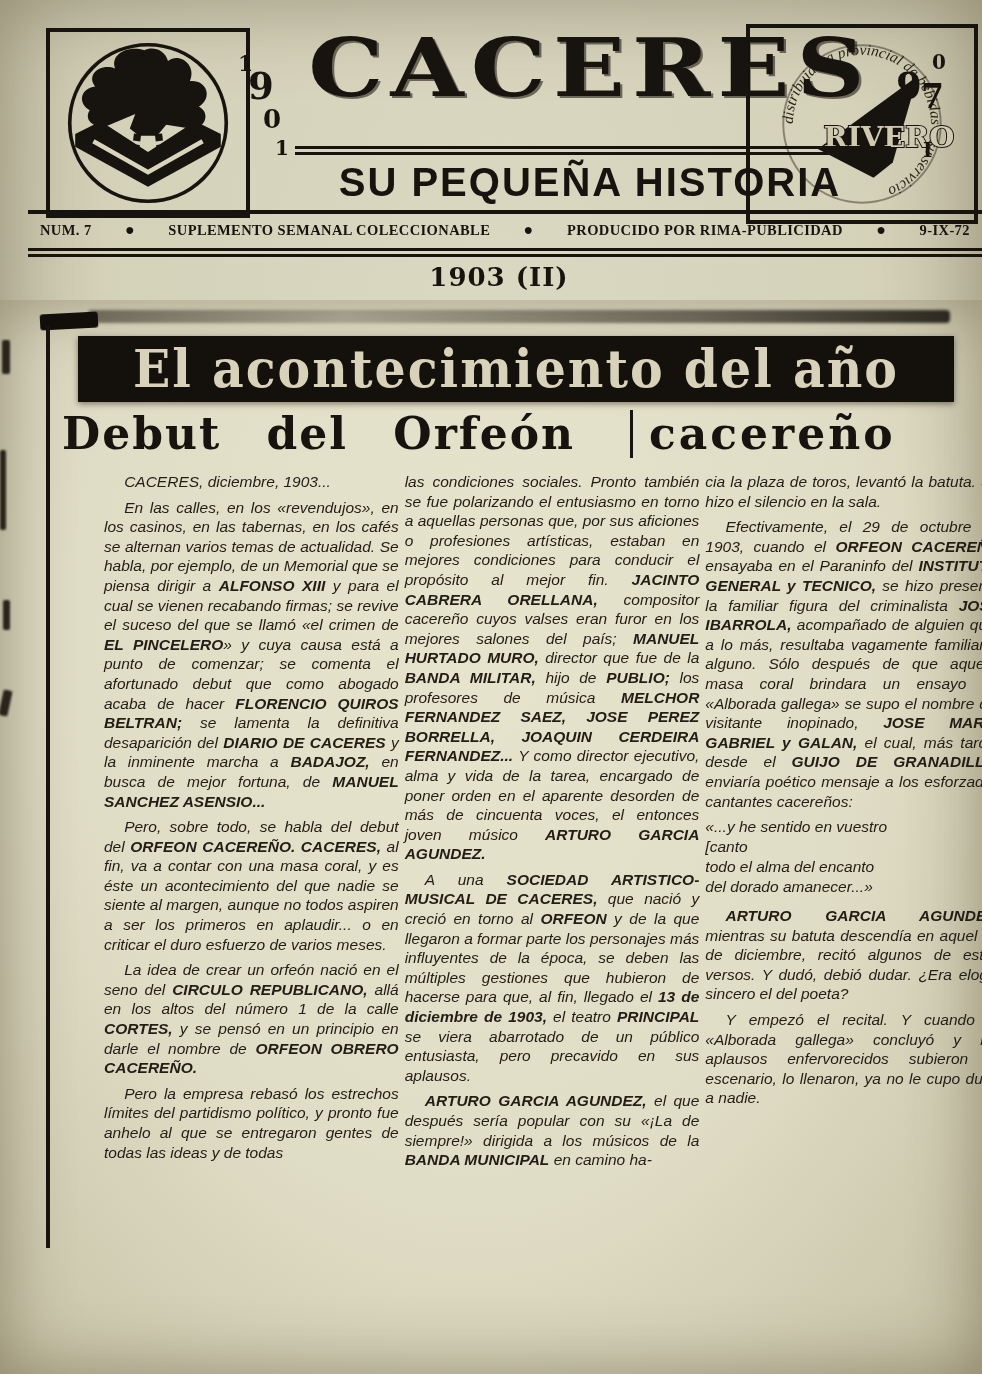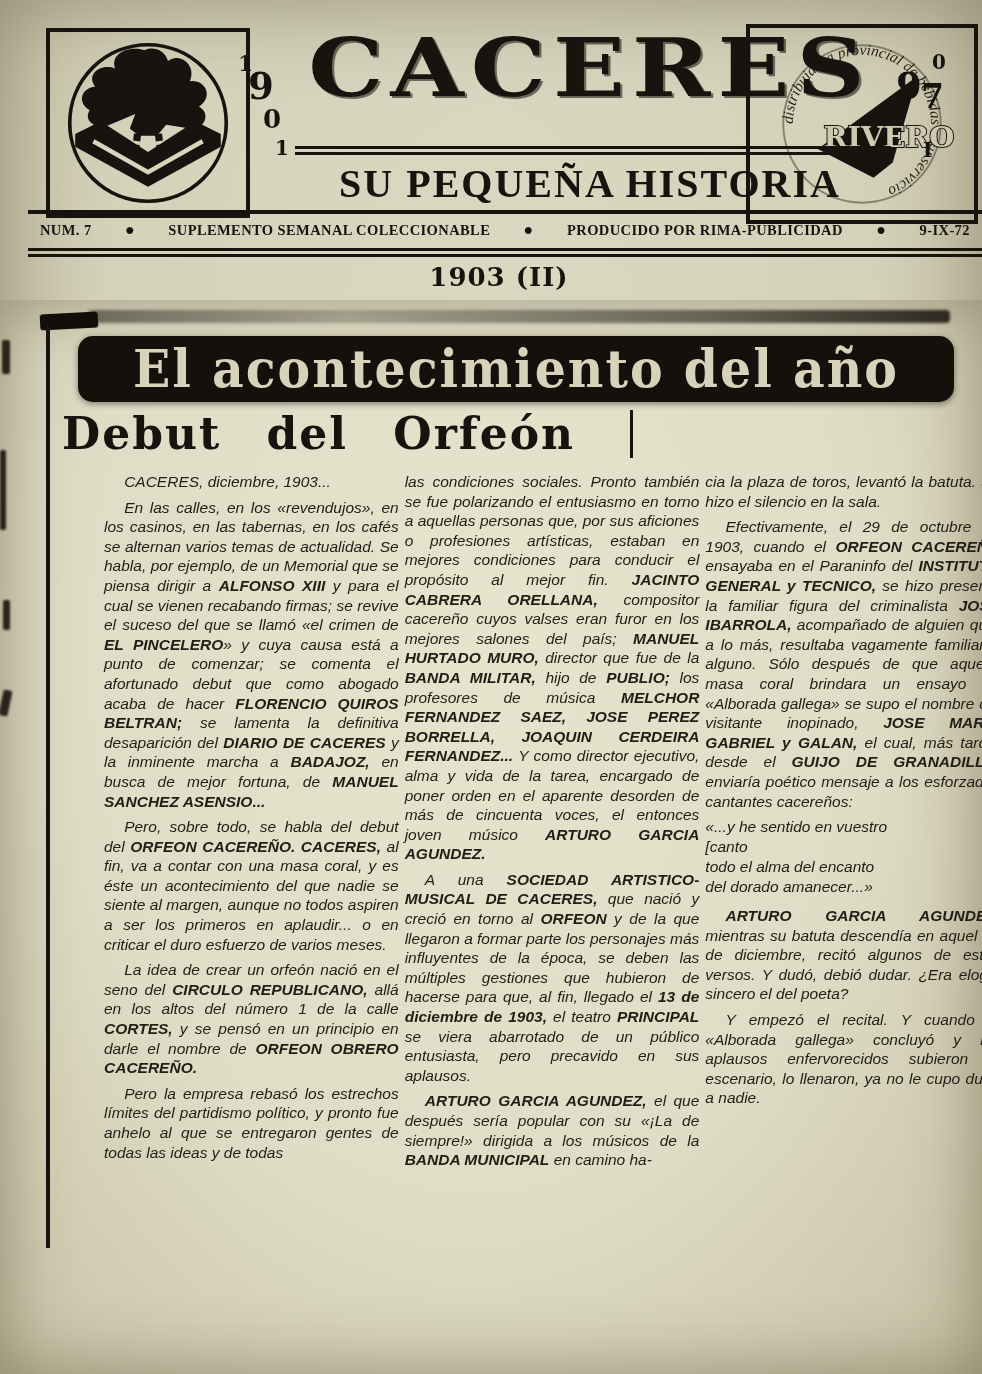--- a/index.html
+++ b/index.html
@@ -26,21 +26,21 @@
   .year-right .c1{left:0;top:16px;font-size:37px;}
   .year-right .c2{left:25px;top:28px;font-size:33px;}
   .year-right .c3{left:27px;top:88px;font-size:20px;}
 
   .masthead-title{position:absolute;left:280px;top:26px;width:620px;text-align:center;
     font-family:"DejaVu Serif",serif;font-weight:900;font-size:80px;line-height:1.05;
     letter-spacing:6px;transform:scaleX(1.18);transform-origin:50% 0;
     text-shadow:2px 2px 0 rgba(20,15,8,.55);}
   .masthead-rule{position:absolute;left:295px;top:146px;width:596px;border-bottom:9px double var(--ink,#17130e);}
   .masthead-sub{position:absolute;left:280px;top:160px;width:620px;text-align:center;
-    font-family:Liberation Serif, serif;font-weight:700;font-size:40px;letter-spacing:2px;}
+    font-family:Liberation Sans, sans-serif;font-weight:700;font-size:40px;letter-spacing:2px;}
 
   .info-bar{position:absolute;left:28px;top:210px;width:930px;
     border-top:4px solid var(--ink,#17130e);border-bottom:9px double var(--ink,#17130e);
     padding:7px 12px 9px;display:flex;align-items:center;justify-content:space-between;
     font-family:"Liberation Serif",serif;font-weight:700;font-size:14.5px;letter-spacing:.4px;white-space:nowrap;gap:10px;}
   .info-bar .dot{font-size:16px;}
 
   .section-title{position:absolute;left:0;top:262px;width:100%;text-align:center;
     font-family:"DejaVu Serif",serif;font-weight:700;font-size:26px;letter-spacing:1px;padding-left:8px;}
 
@@ -50,21 +50,21 @@
     box-shadow:inset 0 0 70px rgba(70,58,30,.45);}
   .smudge-top{position:absolute;left:88px;top:10px;width:862px;height:13px;border-radius:4px;
     background:linear-gradient(90deg,rgba(20,16,10,.5),rgba(20,16,10,.22) 30%,rgba(20,16,10,.55) 72%,rgba(20,16,10,.85));
     filter:blur(1.5px);}
   .smudge-blob{position:absolute;left:40px;top:13px;width:58px;height:16px;background:#120e09;
     border-radius:3px;transform:rotate(-3deg);filter:blur(.4px);}
   .left-rule{position:absolute;left:46px;top:26px;width:4px;height:922px;background:var(--ink,#17130e);}
   .edge-mark{position:absolute;background:#2a241b;filter:blur(1.2px);border-radius:2px;}
 
   .banner{position:absolute;left:78px;top:36px;width:876px;height:66px;background:var(--banner-bg,#14100b);
-    display:flex;align-items:center;justify-content:center;box-shadow:0 2px 6px rgba(30,24,12,.5);border-radius:15px;}
+    display:flex;align-items:center;justify-content:center;box-shadow:0 2px 6px rgba(30,24,12,.5);}
   .banner-text{font-family:"DejaVu Serif",serif;font-weight:900;font-size:49px;
     color:var(--banner-text,#d8d2ba);letter-spacing:2px;white-space:nowrap;transform:scaleY(1.06);}
 
   .headline{position:absolute;left:62px;top:108px;width:892px;display:flex;align-items:center;
     font-family:"DejaVu Serif",serif;font-weight:900;font-size:44px;color:var(--ink,#17130e);}
   .headline-left{width:566px;word-spacing:28px;letter-spacing:2px;white-space:nowrap;}
   .headline-divider{width:3px;height:48px;background:var(--ink,#17130e);margin:0 16px 0 2px;flex:none;}
   .headline-right{letter-spacing:3px;white-space:nowrap;}
 
   .columns{position:absolute;left:60px;top:172px;width:896px;display:flex;gap:6px;margin-left:44px;}
@@ -143,20 +143,21 @@
     <div class="edge-mark" style="left:3px;top:300px;width:7px;height:30px;"></div>
     <div class="edge-mark" style="left:1px;top:390px;width:9px;height:26px;transform:rotate(12deg);"></div>
 
     <div class="banner">
       <div class="banner-text">El acontecimiento del año</div>
     </div>
 
     <div class="headline">
       <div class="headline-left">Debut del Orfeón</div>
       <div class="headline-divider"></div>
+      <div class="headline-right">cacereño</div>
     </div>
 
     <div class="columns">
       <div class="col">
           <p class="ind"><span>CACERES, diciembre, 1903...</span></p>
           <p class="ind"><span>En las calles, en los «revendujos», en los casinos, en las tabernas, en los cafés se alternan varios temas de actualidad. Se habla, por ejemplo, de un Memorial que se piensa dirigir a </span><span class="b">ALFONSO XIII</span><span> y para el cual se vienen recabando firmas; se revive el suceso del que se llamó «el crimen de </span><span class="b">EL PINCELERO</span><span>» y cuya causa está a punto de comenzar; se comenta el afortunado debut que como abogado acaba de hacer </span><span class="b">FLORENCIO QUIROS BELTRAN;</span><span> se lamenta la definitiva desaparición del </span><span class="b">DIARIO DE CACERES</span><span> y la inminente marcha a </span><span class="b">BADAJOZ,</span><span> en busca de mejor fortuna, de </span><span class="b">MANUEL SANCHEZ ASENSIO...</span></p>
           <p class="ind"><span>Pero, sobre todo, se habla del debut del </span><span class="b">ORFEON CACEREÑO. CACERES,</span><span> al fin, va a contar con una masa coral, y es éste un acontecimiento del que nadie se siente al margen, aunque no todos aspiren a ser los primeros en aplaudir... o en criticar el duro esfuerzo de varios meses.</span></p>
           <p class="ind"><span>La idea de crear un orfeón nació en el seno del </span><span class="b">CIRCULO REPUBLICANO,</span><span> allá en los altos del número 1 de la calle </span><span class="b">CORTES,</span><span> y se pensó en un principio en darle el nombre de </span><span class="b">ORFEON OBRERO CACEREÑO.</span></p>
           <p class="ind"><span>Pero la empresa rebasó los estrechos límites del partidismo político, y pronto fue anhelo al que se entregaron gentes de todas las ideas y de todas</span></p>
         </div>

